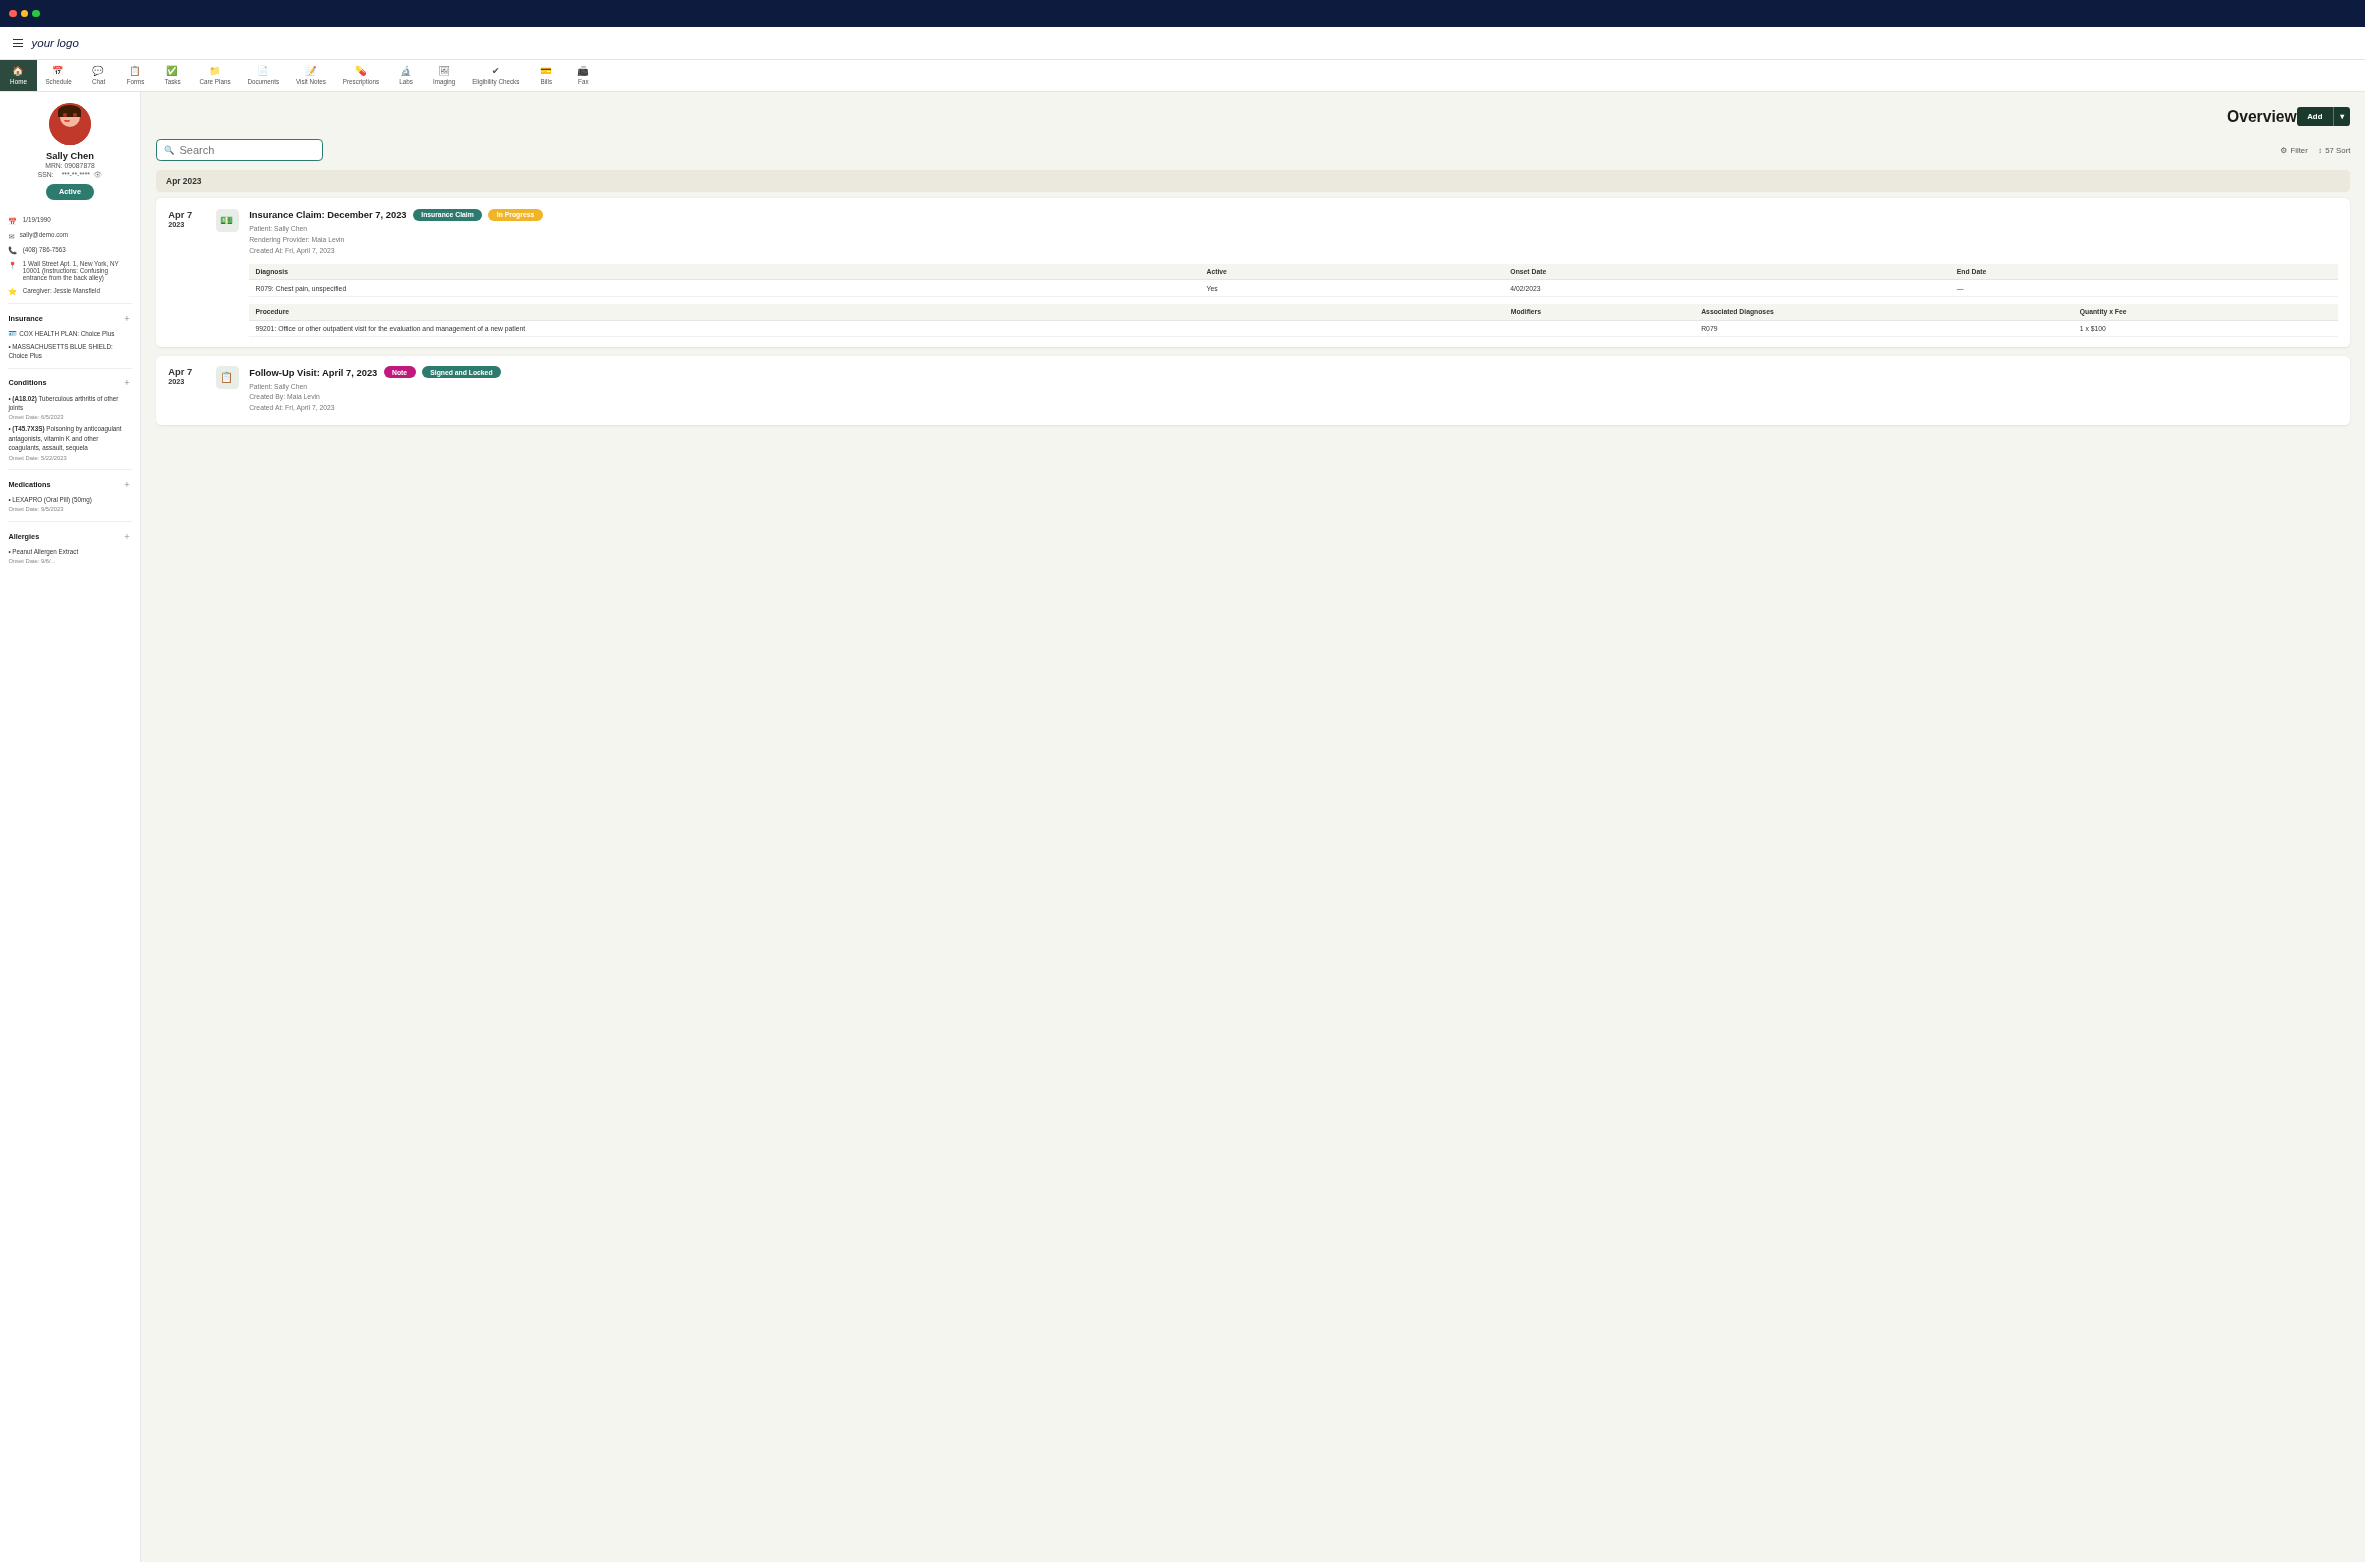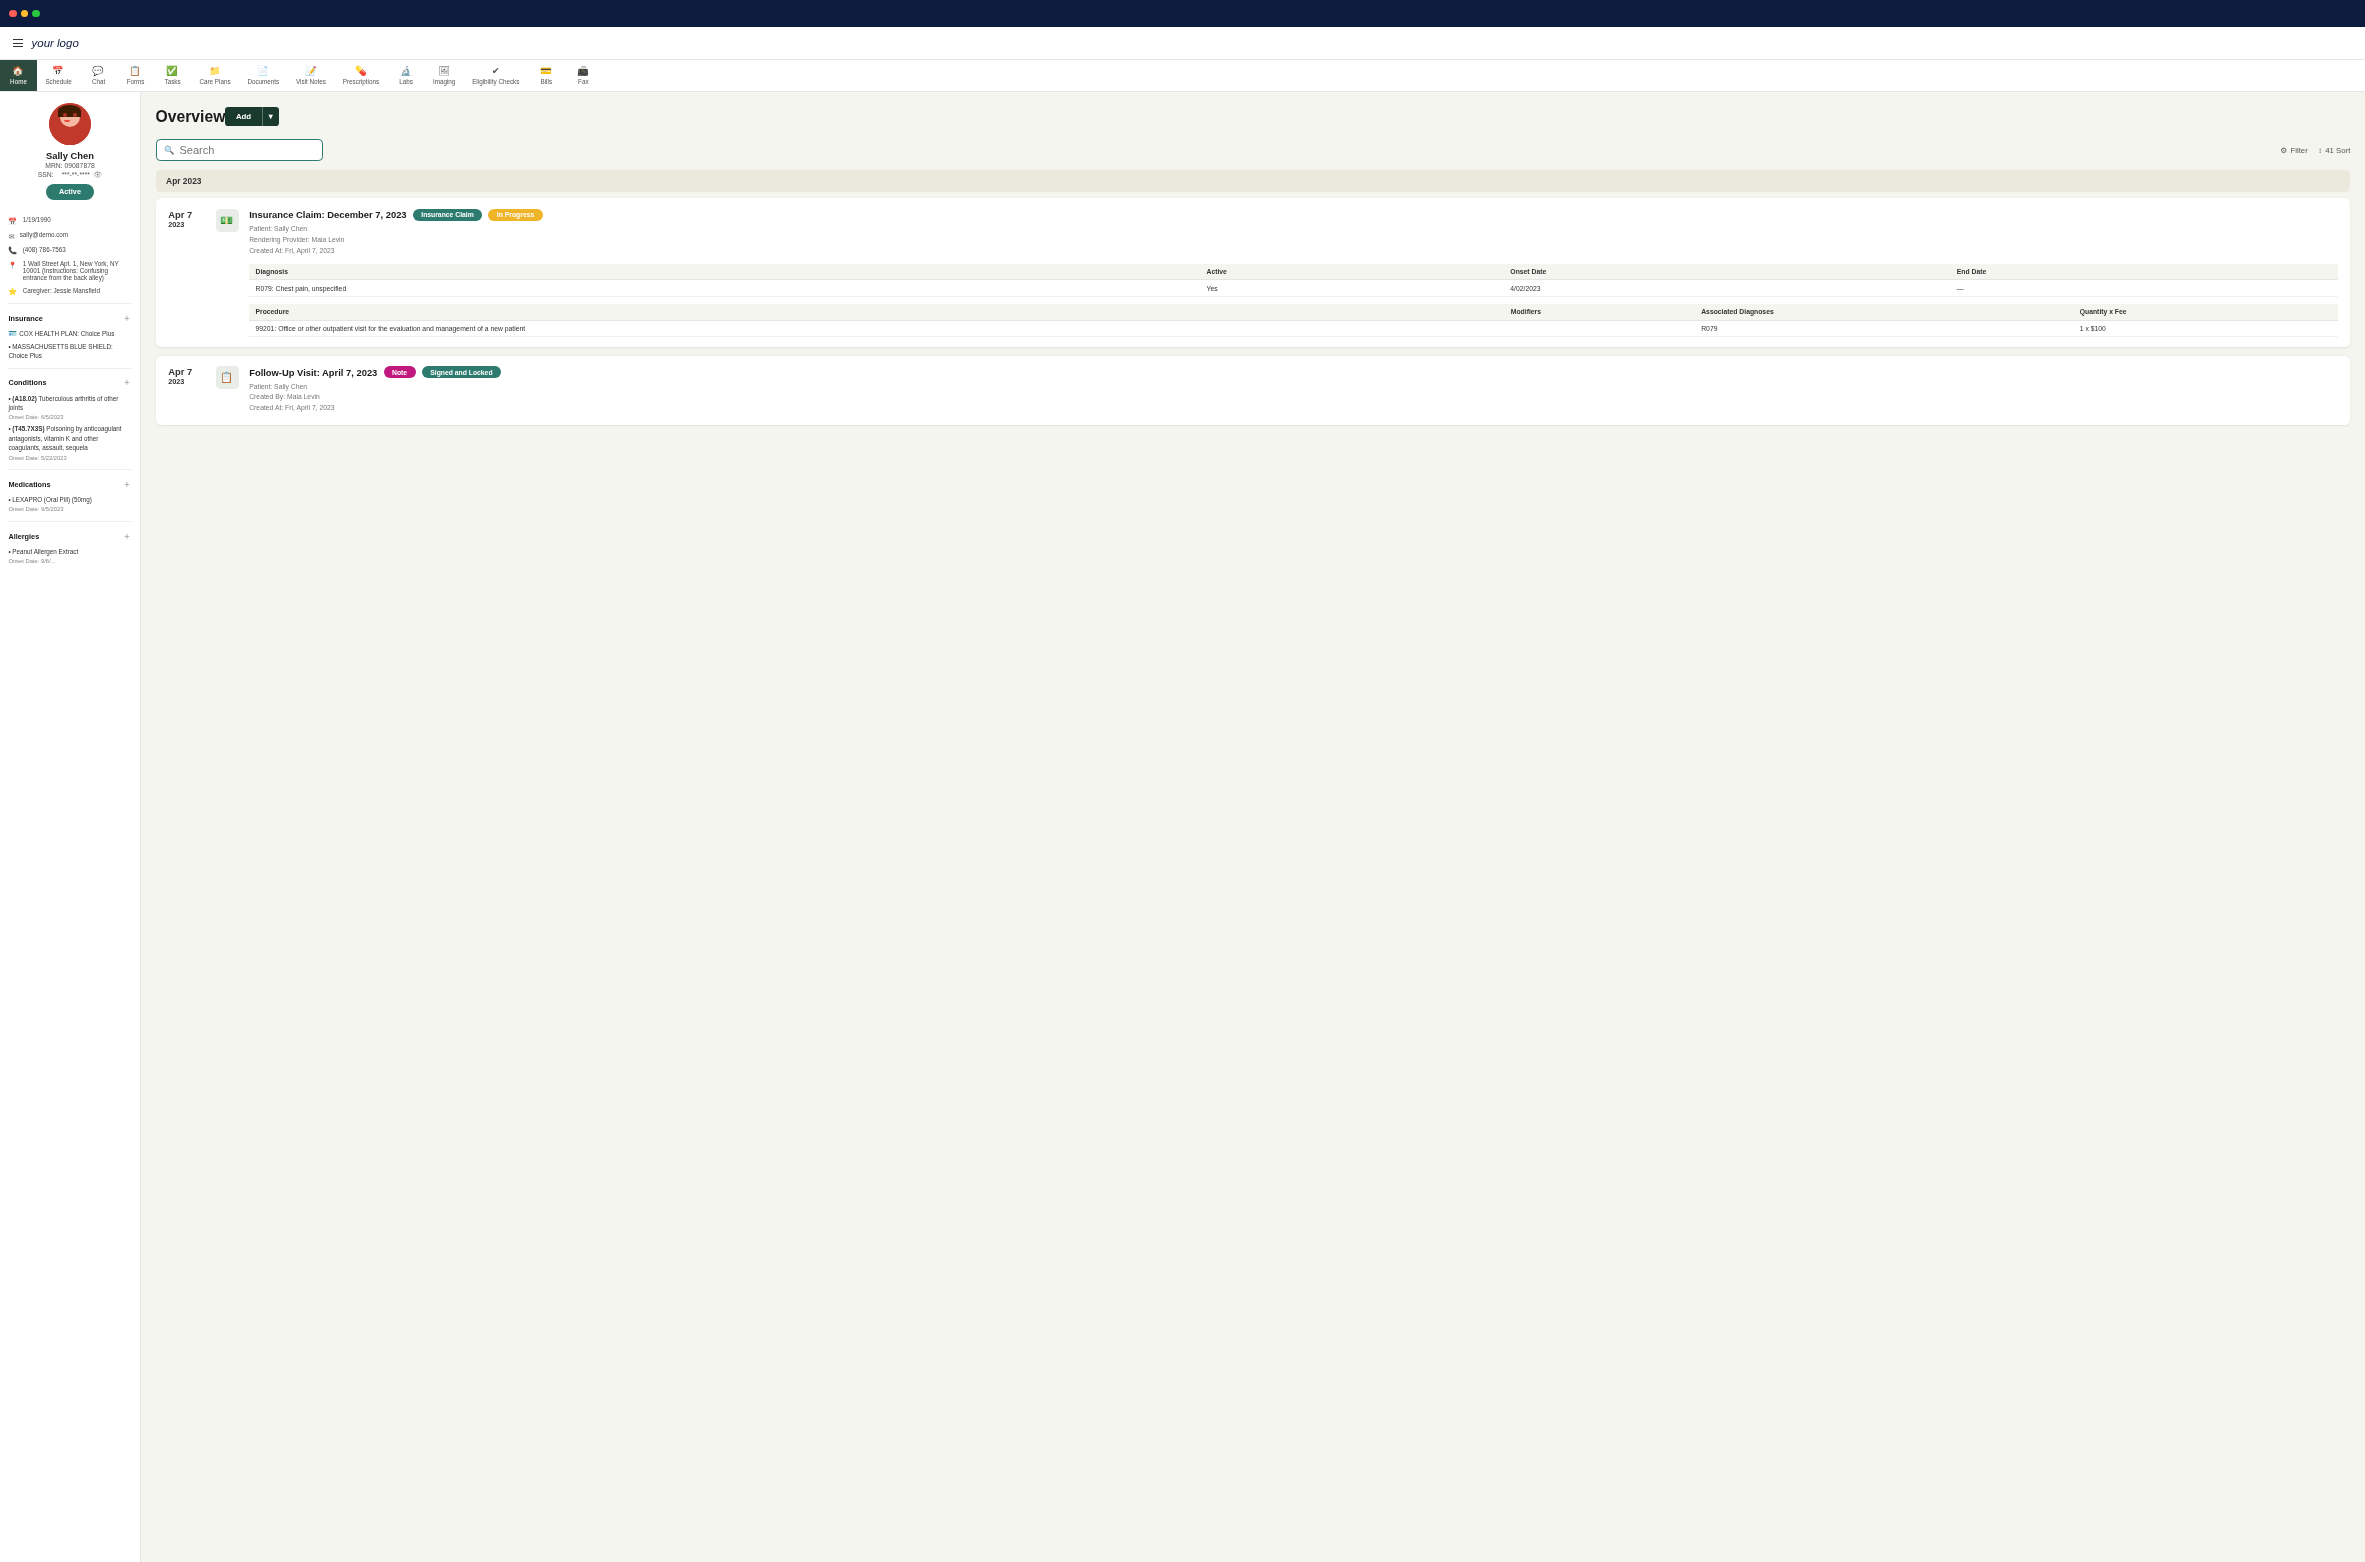--- a/index.html
+++ b/index.html
@@ -90,21 +90,21 @@
       padding: 5.2px 8.4px; min-width: 37px; cursor: pointer;
       font-size: 6.3px; color: #555; gap: 2.1px; border-bottom: 1.6px solid transparent;
       white-space: nowrap;
     }
     .nav-tab.active { background: #2d4a3e; color: #fff; border-bottom-color: transparent; }
     .nav-icon { font-size: 9.4px; }
 
     
     .main-content { flex: 1; overflow-y: auto; padding: 14.6px 14.6px; }
 
-    .page-header { display: flex; justify-content: flex-start; align-items: center; margin-bottom: 12.6px; }
+    .page-header { display: flex; justify-content: flex-end; align-items: center; margin-bottom: 12.6px; }
     .page-title { font-size: 15.7px; font-weight: 700; color: #1a1a1a; }
     .add-btn {
       display: flex; align-items: center;
       background: #1a3a2e; color: #fff;
       border: none; border-radius: 3.1px;
       font-size: 7.8px; font-weight: 600;
       cursor: pointer; overflow: hidden;
     }
     .add-btn-label { padding: 5.2px 10.5px; }
     .add-btn-arrow { padding: 5.2px 6.3px; border-left: 0.5px solid rgba(255,255,255,0.3); }
@@ -373,21 +373,21 @@
         <span class="search-icon">🔍</span>
         <input class="search-input" type="text" placeholder="Search" style="">
       </div>
       <div class="filter-sort-group">
         <button class="filter-btn">
           <span>⚙</span>
           <span>Filter</span>
         </button>
         <button class="sort-btn">
           <span>↕</span>
-          <span>41 Sort</span>
+          <span>57 Sort</span>
         </button>
       </div>
     </div>
 
     <div class="date-group-header">Apr 2023</div>
 
     <div class="card">
       <div class="card-row">
         <div class="card-date">
           <div class="card-date-day">Apr 7</div>

